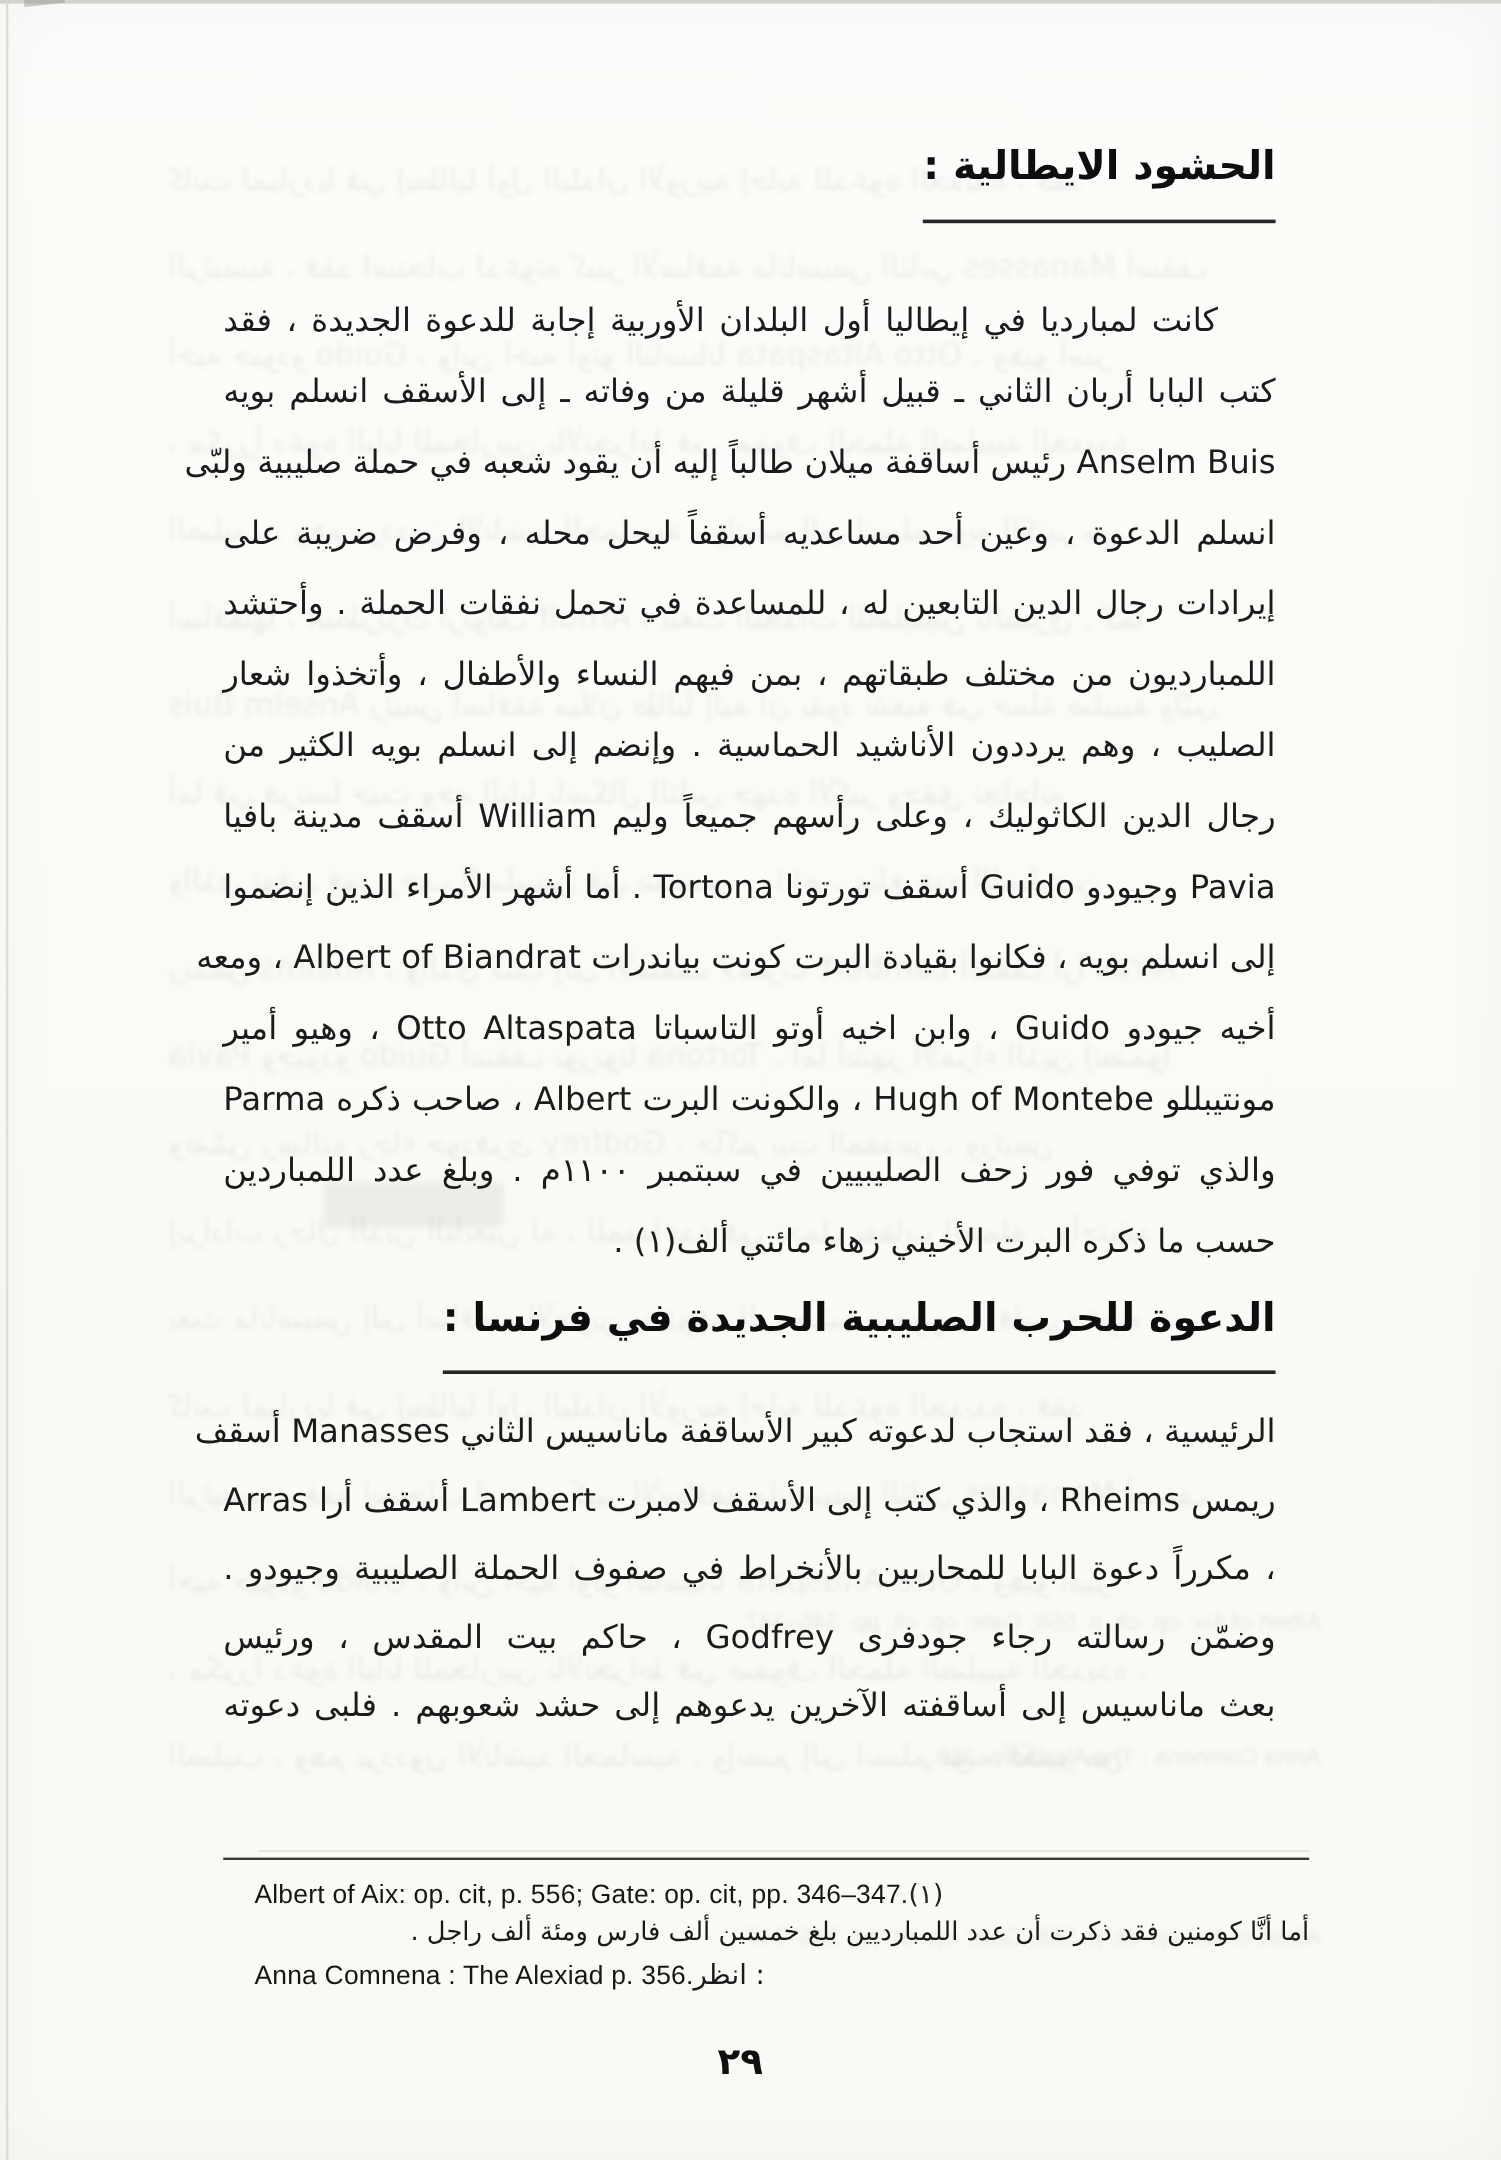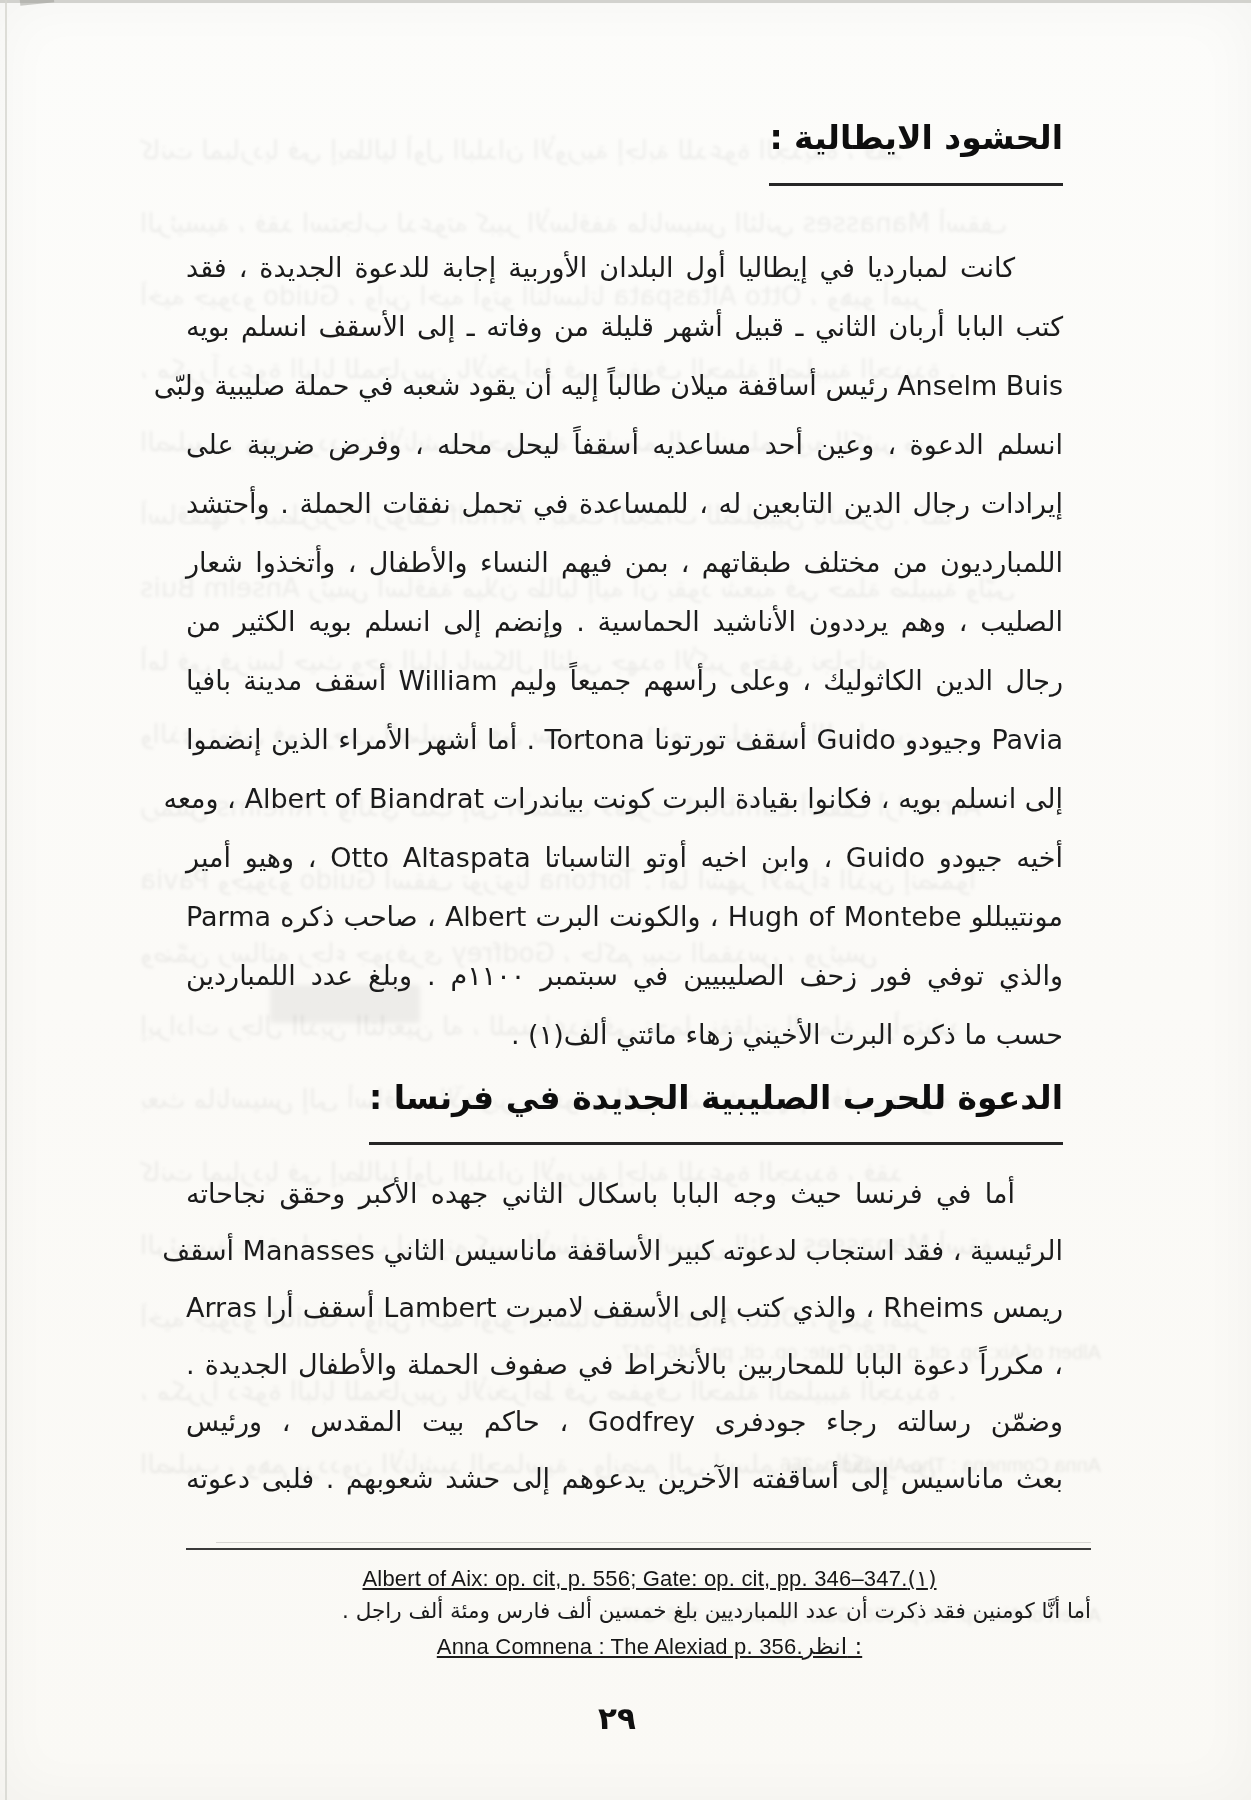--- a/index.html
+++ b/index.html
@@ -66,21 +66,21 @@
   .footnotes{
     position:absolute;z-index:2;
     top:1548px;left:186px;right:160px;
     border-top:2.5px solid #3a3a3a;
     padding-top:16px;
   }
   .footnotes::before{
     content:"";position:absolute;top:-8px;left:30px;right:0;height:1px;
     background:rgba(0,0,0,0.14);
   }
-  .fn-row{display:flex;justify-content:center;align-items:baseline;padding:0 4px 0 26px;text-decoration:underline;}
+  .fn-row{display:flex;justify-content:flex-start;align-items:baseline;padding:0 4px 0 26px;}
   .fn-row.first{margin-bottom:6px;}
   .fn-latin{
     font-family:"Liberation Sans",sans-serif;
     font-size:22px;color:#161616;letter-spacing:.2px;
   }
   .fn-marker{font-size:22px;color:#222;}
   .fn-see{font-size:23px;color:#1a1a1a;}
   .fn-arabic{
     direction:rtl;text-align:right;
     font-size:21.5px;color:#1a1a1a;
@@ -145,24 +145,23 @@
         <div class="line">إلى انسلم بويه ، فكانوا بقيادة البرت كونت بياندرات Albert of Biandrat ، ومعه</div>
         <div class="line">أخيه جيودو Guido ، وابن اخيه أوتو التاسباتا Otto Altaspata ، وهيو أمير</div>
         <div class="line">مونتيبللو Hugh of Montebe ، والكونت البرت Albert ، صاحب ذكره Parma</div>
         <div class="line">والذي توفي فور زحف الصليبيين في سبتمبر ١١٠٠م . وبلغ عدد اللمباردين</div>
         <div class="line end">حسب ما ذكره البرت الأخيني زهاء مائتي ألف(١) .</div>
       </div>
     <div>
       <h2>الدعوة للحرب الصليبية الجديدة في فرنسا :</h2>
     </div>
     <div class="para p2">
-        <div class="line indent">أما في فرنسا حيث وجه البابا باسكال الثاني جهده الأكبر وحقق نجاحاته</div>
         <div class="line">الرئيسية ، فقد استجاب لدعوته كبير الأساقفة ماناسيس الثاني Manasses أسقف</div>
         <div class="line">ريمس Rheims ، والذي كتب إلى الأسقف لامبرت Lambert أسقف أرا Arras</div>
-        <div class="line">، مكرراً دعوة البابا للمحاربين بالأنخراط في صفوف الحملة والأطفال الجديدة .</div>
+        <div class="line">، مكرراً دعوة البابا للمحاربين بالأنخراط في صفوف الحملة الصليبية وجيودو .</div>
         <div class="line">وضمّن رسالته رجاء جودفرى Godfrey ، حاكم بيت المقدس ، ورئيس</div>
         <div class="line">بعث ماناسيس إلى أساقفته الآخرين يدعوهم إلى حشد شعوبهم . فلبى دعوته</div>
       </div>
   </div>
 
   <div class="footnotes">
     <div class="fn-row first">
       <div class="fn-latin">Albert of Aix: op. cit, p. 556; Gate: op. cit, pp. 346–347.</div>
       <div class="fn-marker">(١)</div>
     </div>

